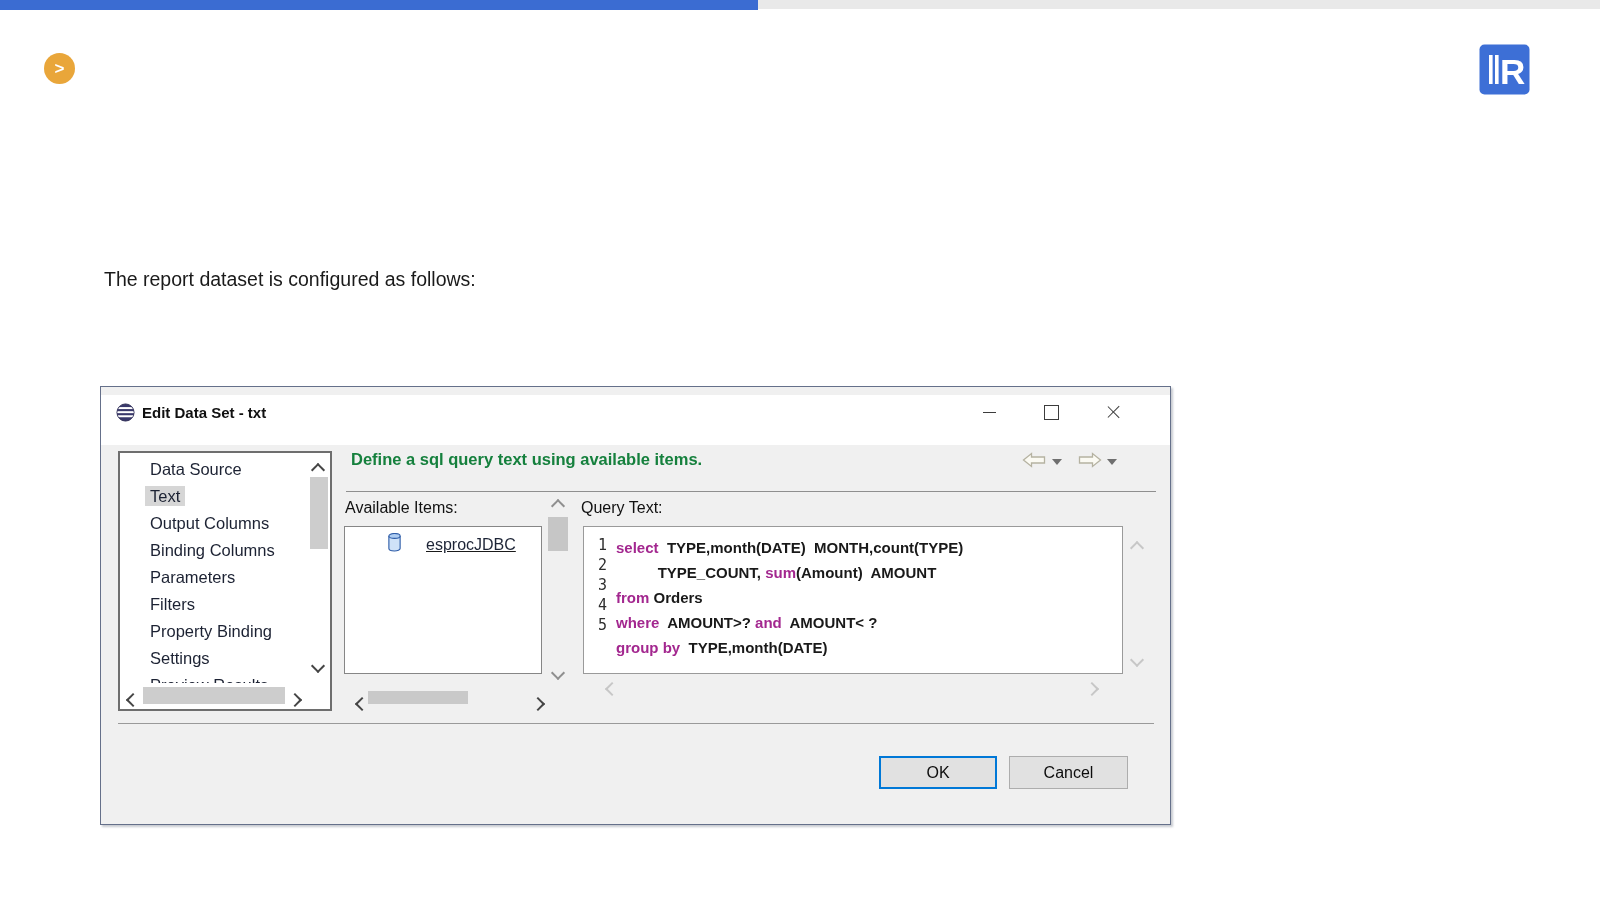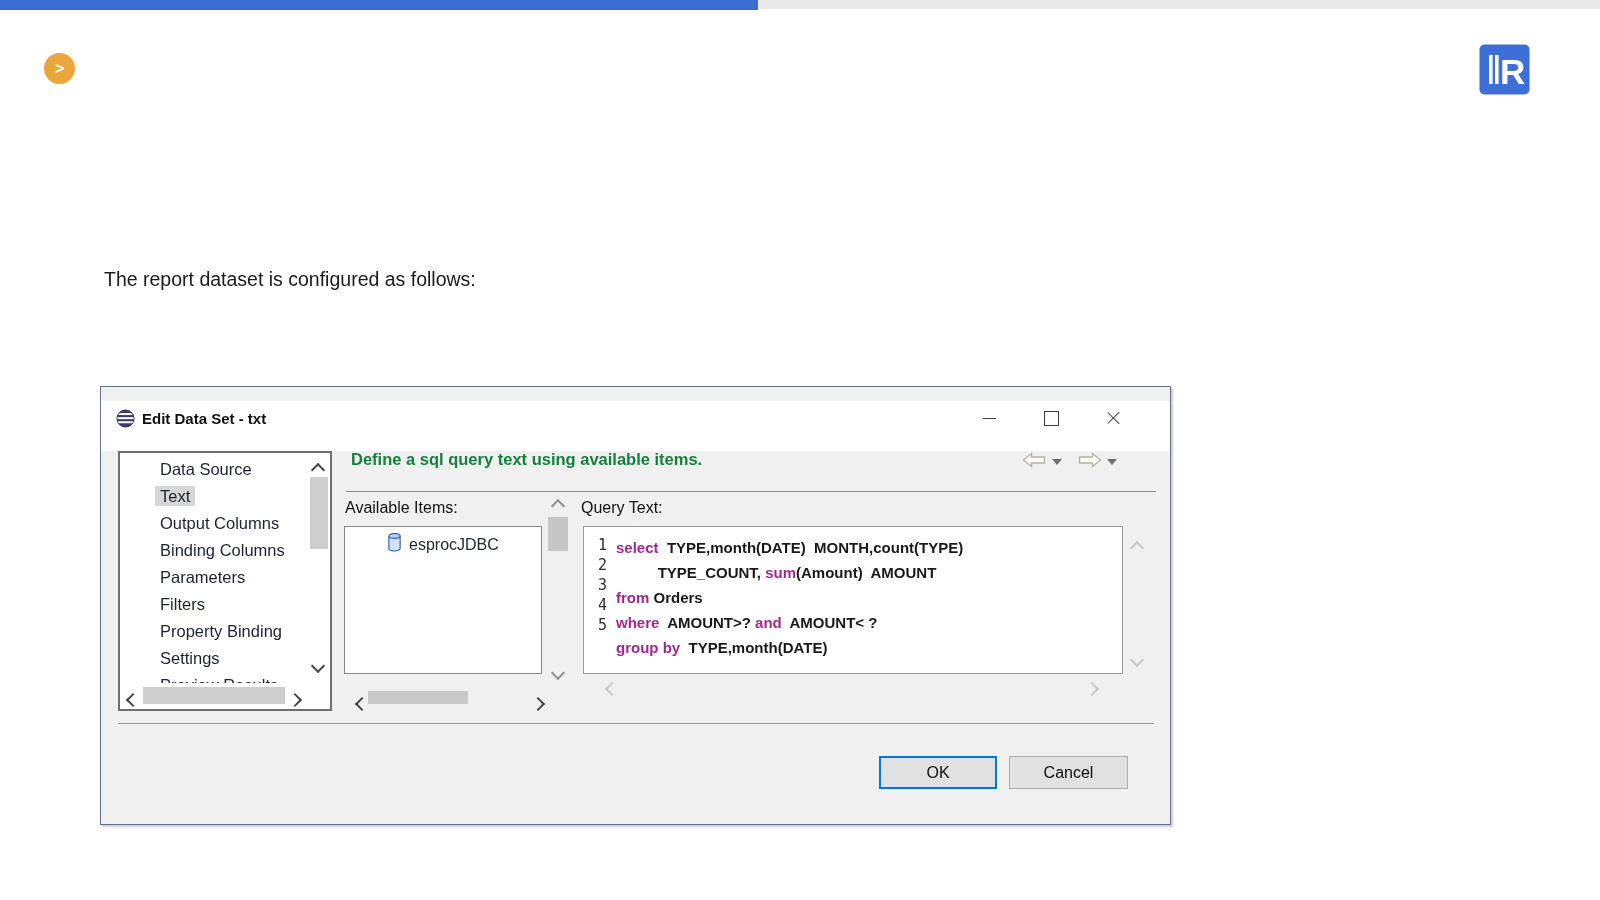--- a/index.html
+++ b/index.html
@@ -20,21 +20,21 @@
   .logo { position:absolute; left:1479px; top:44px; width:51px; height:51px; }
 
   
   .para { position:absolute; left:104px; margin:0; font-size:19.5px; line-height:36px; color:#1a1a1a; }
   .p1 { top:158px; width:1250px; }
   .p2 { top:261px; }
 
   
   .dialog { position:absolute; left:100px; top:386px; width:1069px; height:437px; background:#f0f0f0;
             border:1px solid #65708a; box-shadow:2px 2px 2px rgba(70,80,100,0.30); font-size:16px; }
-  .titlebar { position:absolute; left:0; top:14px; width:100%; height:50px; background:#ffffff; }
+  .titlebar { position:absolute; left:0; top:8px; width:100%; height:50px; background:#ffffff; }
   .app-icon { position:absolute; left:15px; top:8px; width:19px; height:19px; }
   .dlg-title { position:absolute; left:41px; top:9px; font-size:15px; font-weight:700; color:#101010; }
   .wc { position:absolute; top:3px; width:34px; height:28px; display:flex; align-items:center; justify-content:center; }
   .wc-min { left:871px; } .wc-max { left:933px; } .wc-close { left:996px; }
   .glyph-min { width:13px; height:0; border-top:1.3px solid #3c3c3c; }
   .glyph-max { width:13px; height:13px; border:1.4px solid #3c3c3c; }
   .glyph-close { position:relative; width:16px; height:16px; }
   .glyph-close::before, .glyph-close::after { content:""; position:absolute; left:7.3px; top:0;
       width:1.4px; height:16px; background:#3c3c3c; }
   .glyph-close::before { transform:rotate(45deg); } .glyph-close::after { transform:rotate(-45deg); }
@@ -45,21 +45,21 @@
   .chev.down  { transform:rotate(45deg); }
   .chev.left  { transform:rotate(135deg); }
   .chev.right { transform:rotate(-45deg); }
   .chev.mid   { border-color:#8f8f8f; }
   .chev.faint { border-color:#c7c7c7; }
 
   
   .left-panel { position:absolute; left:17px; top:64px; width:214px; height:260px; background:#fff;
                 border:2px solid #6e6e6e; box-sizing:border-box; }
   .side-list { position:absolute; left:0; top:0; right:22px; bottom:26px; overflow:hidden; padding-top:3px; }
-  .side-item { height:27px; line-height:27px; padding-left:40px; font-size:16.5px; color:#1c2233; white-space:nowrap; }
+  .side-item { height:27px; line-height:27px; padding-left:30px; font-size:16.5px; color:#1c2233; white-space:nowrap; }
   .side-item .lbl.selected { background:#d6d6d6; padding:1px 5px; margin-left:-5px; }
   .lp-vscroll { position:absolute; right:0; top:0; width:22px; bottom:26px; }
   .lp-up { position:absolute; left:5px; top:8px; }
   .lp-thumb { position:absolute; left:2px; top:24px; width:18px; height:72px; background:#cdcdcd; }
   .lp-down { position:absolute; left:5px; bottom:8px; }
   .lp-hscroll { position:absolute; left:0; right:0; bottom:0; height:26px; }
   .lp-hleft { position:absolute; left:8px; top:8px; }
   .lp-hthumb { position:absolute; left:23px; top:4px; width:142px; height:17px; background:#cdcdcd; }
   .lp-hright { position:absolute; left:170px; top:8px; }
 
@@ -68,21 +68,21 @@
   .nav-arrow { position:absolute; top:65px; }
   .na-back { left:921px; } .na-fwd { left:977px; }
   .caret { position:absolute; top:72px; width:0; height:0; border-left:5px solid transparent;
            border-right:5px solid transparent; border-top:6px solid #6f6f6f; }
   .caret-back { left:951px; } .caret-fwd { left:1006px; }
   .sep1 { position:absolute; left:245px; top:104px; width:810px; border-top:1px solid #8f8f8f; }
 
   .available-label { position:absolute; left:244px; top:112px; color:#111; }
   .available-box { position:absolute; left:243px; top:139px; width:198px; height:148px; background:#fff;
                    border:1px solid #868686; box-sizing:border-box; overflow:hidden; }
-  .avail-row { display:flex; align-items:center; gap:7px; padding:6px 0 0 42px; }
+  .avail-row { display:flex; align-items:center; gap:24px; padding:6px 0 0 42px;text-decoration:underline; }
   .avail-text { font-size:16px; color:#1d2436; }
 
   .mid-up   { position:absolute; left:452px; top:110px; }
   .mid-thumb{ position:absolute; left:447px; top:130px; width:20px; height:34px; background:#c6c6c6; }
   .mid-down { position:absolute; left:452px; top:277px; }
   .ah-left  { position:absolute; left:256px; top:308px; }
   .ah-thumb { position:absolute; left:267px; top:304px; width:100px; height:13px; background:#c9c9c9; }
   .ah-right { position:absolute; left:432px; top:308px; }
 
   .query-label { position:absolute; left:480px; top:112px; color:#111; }

